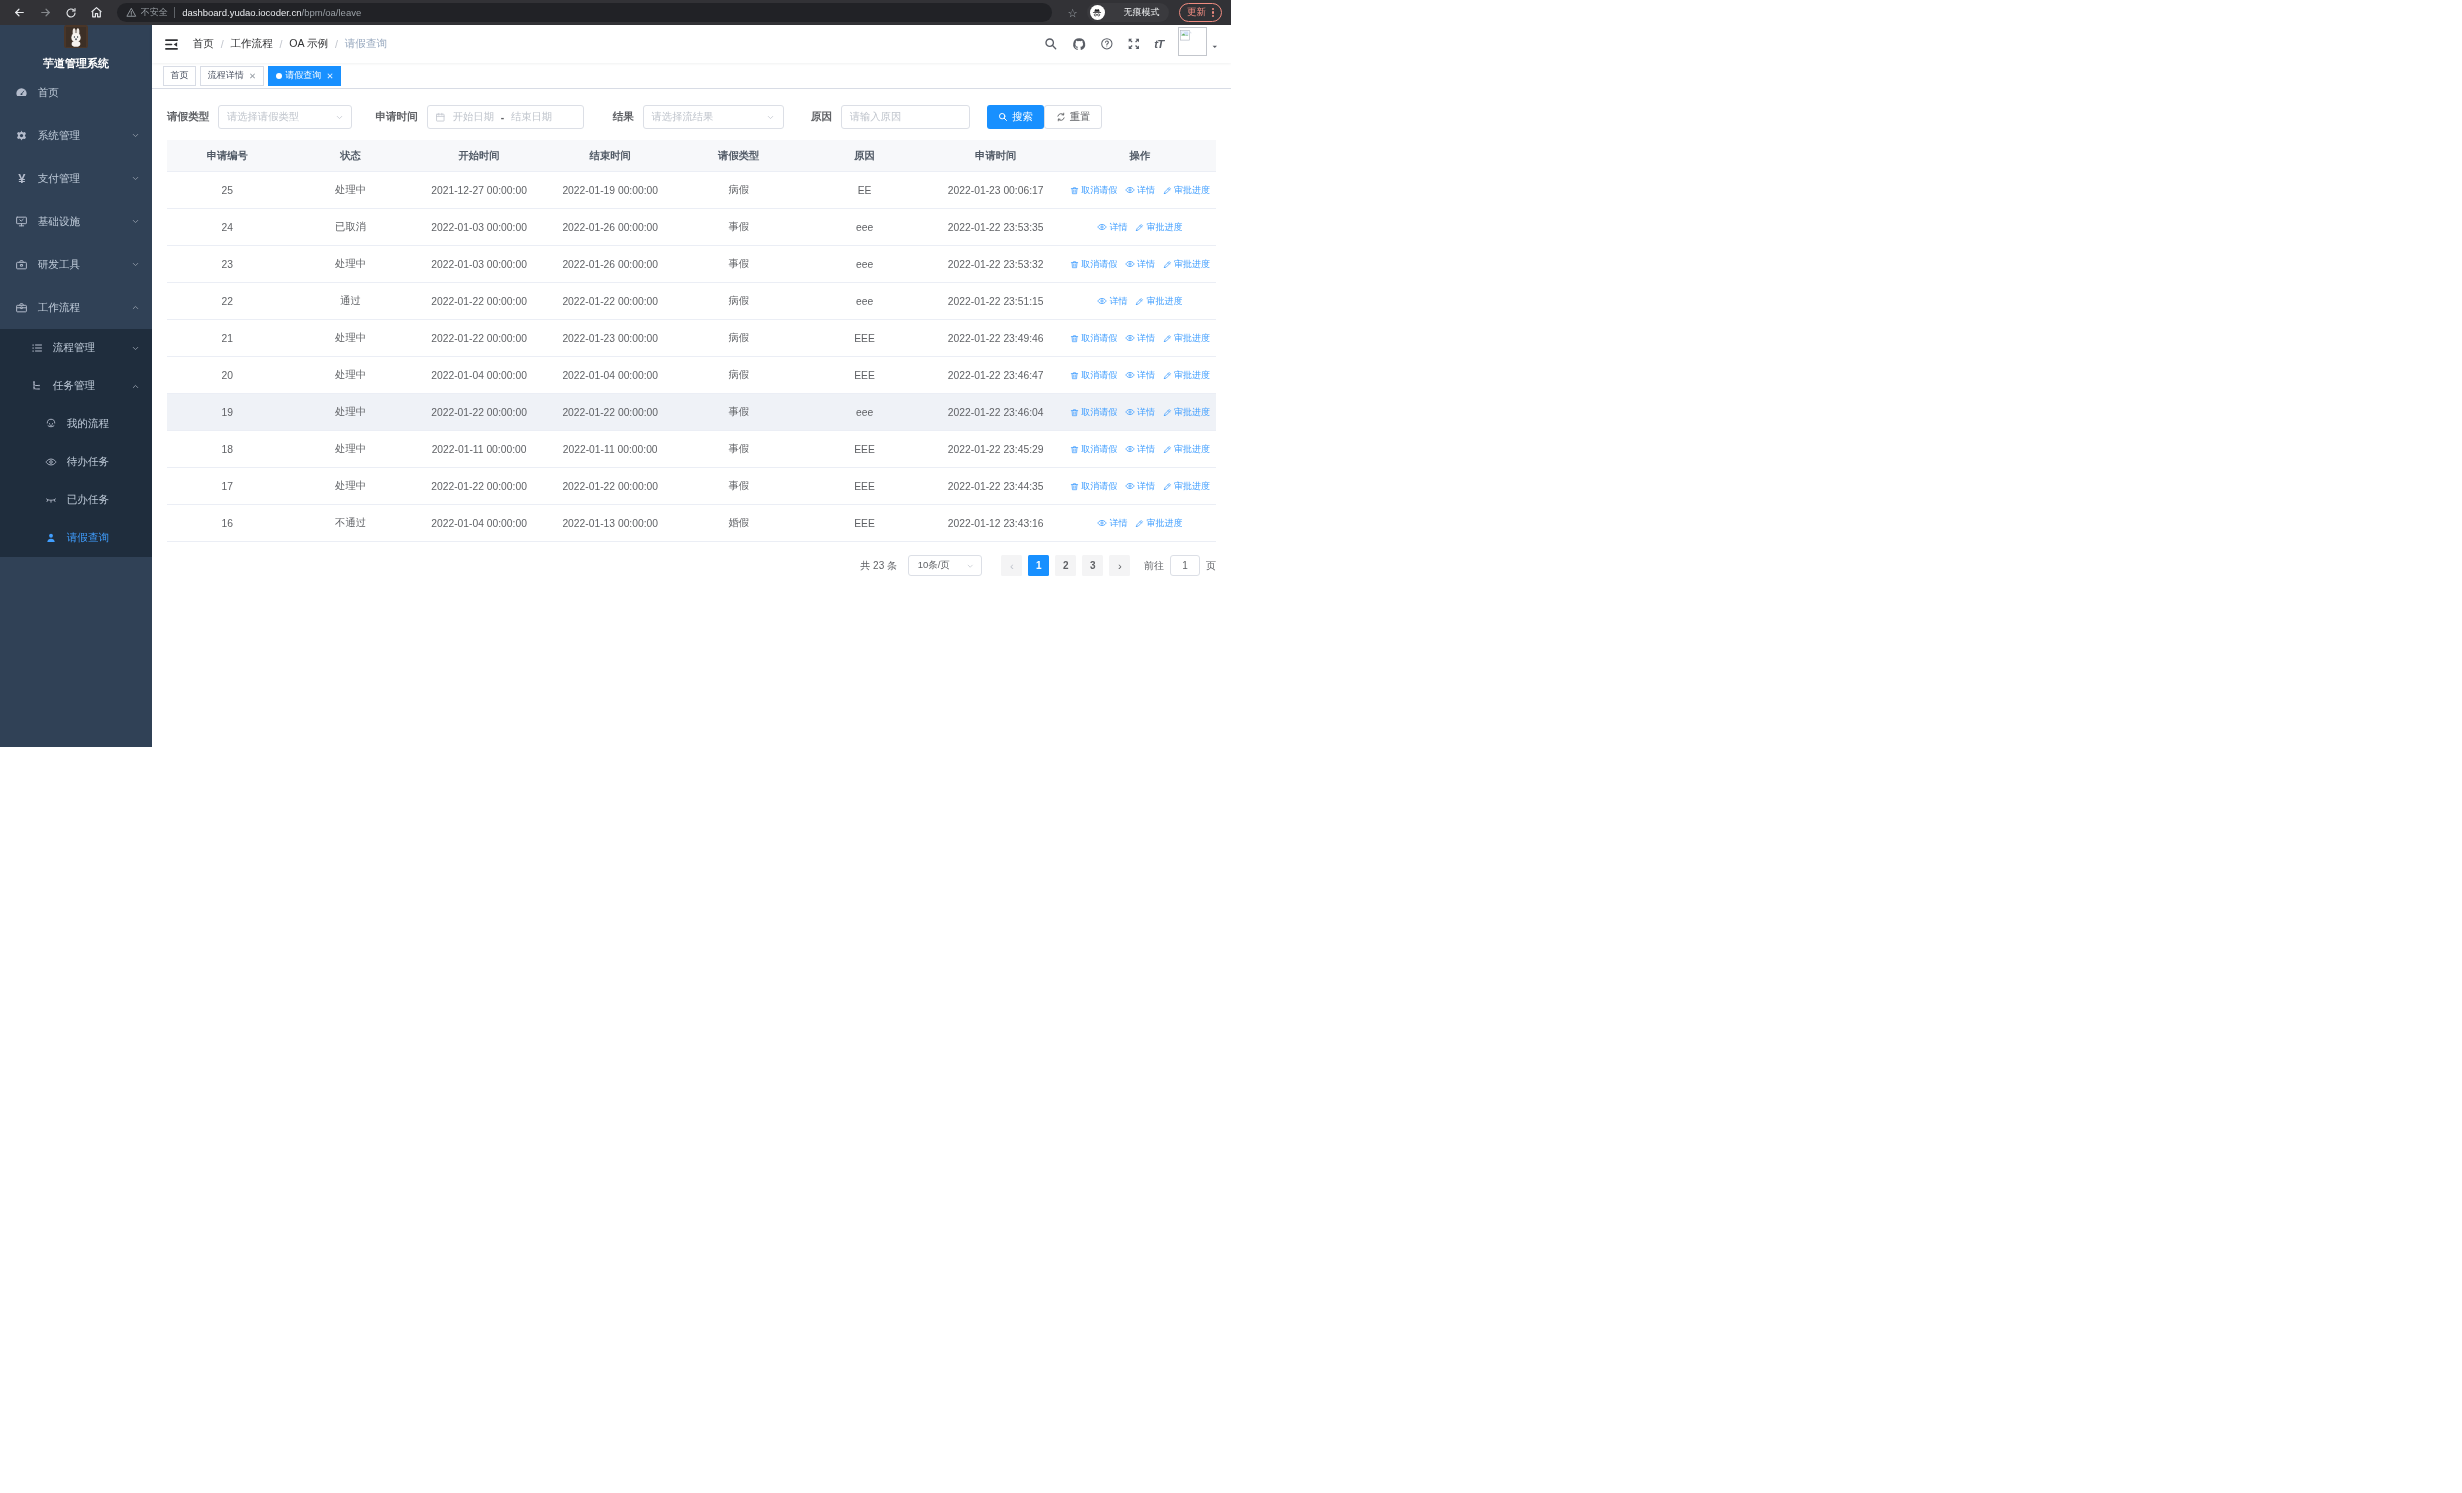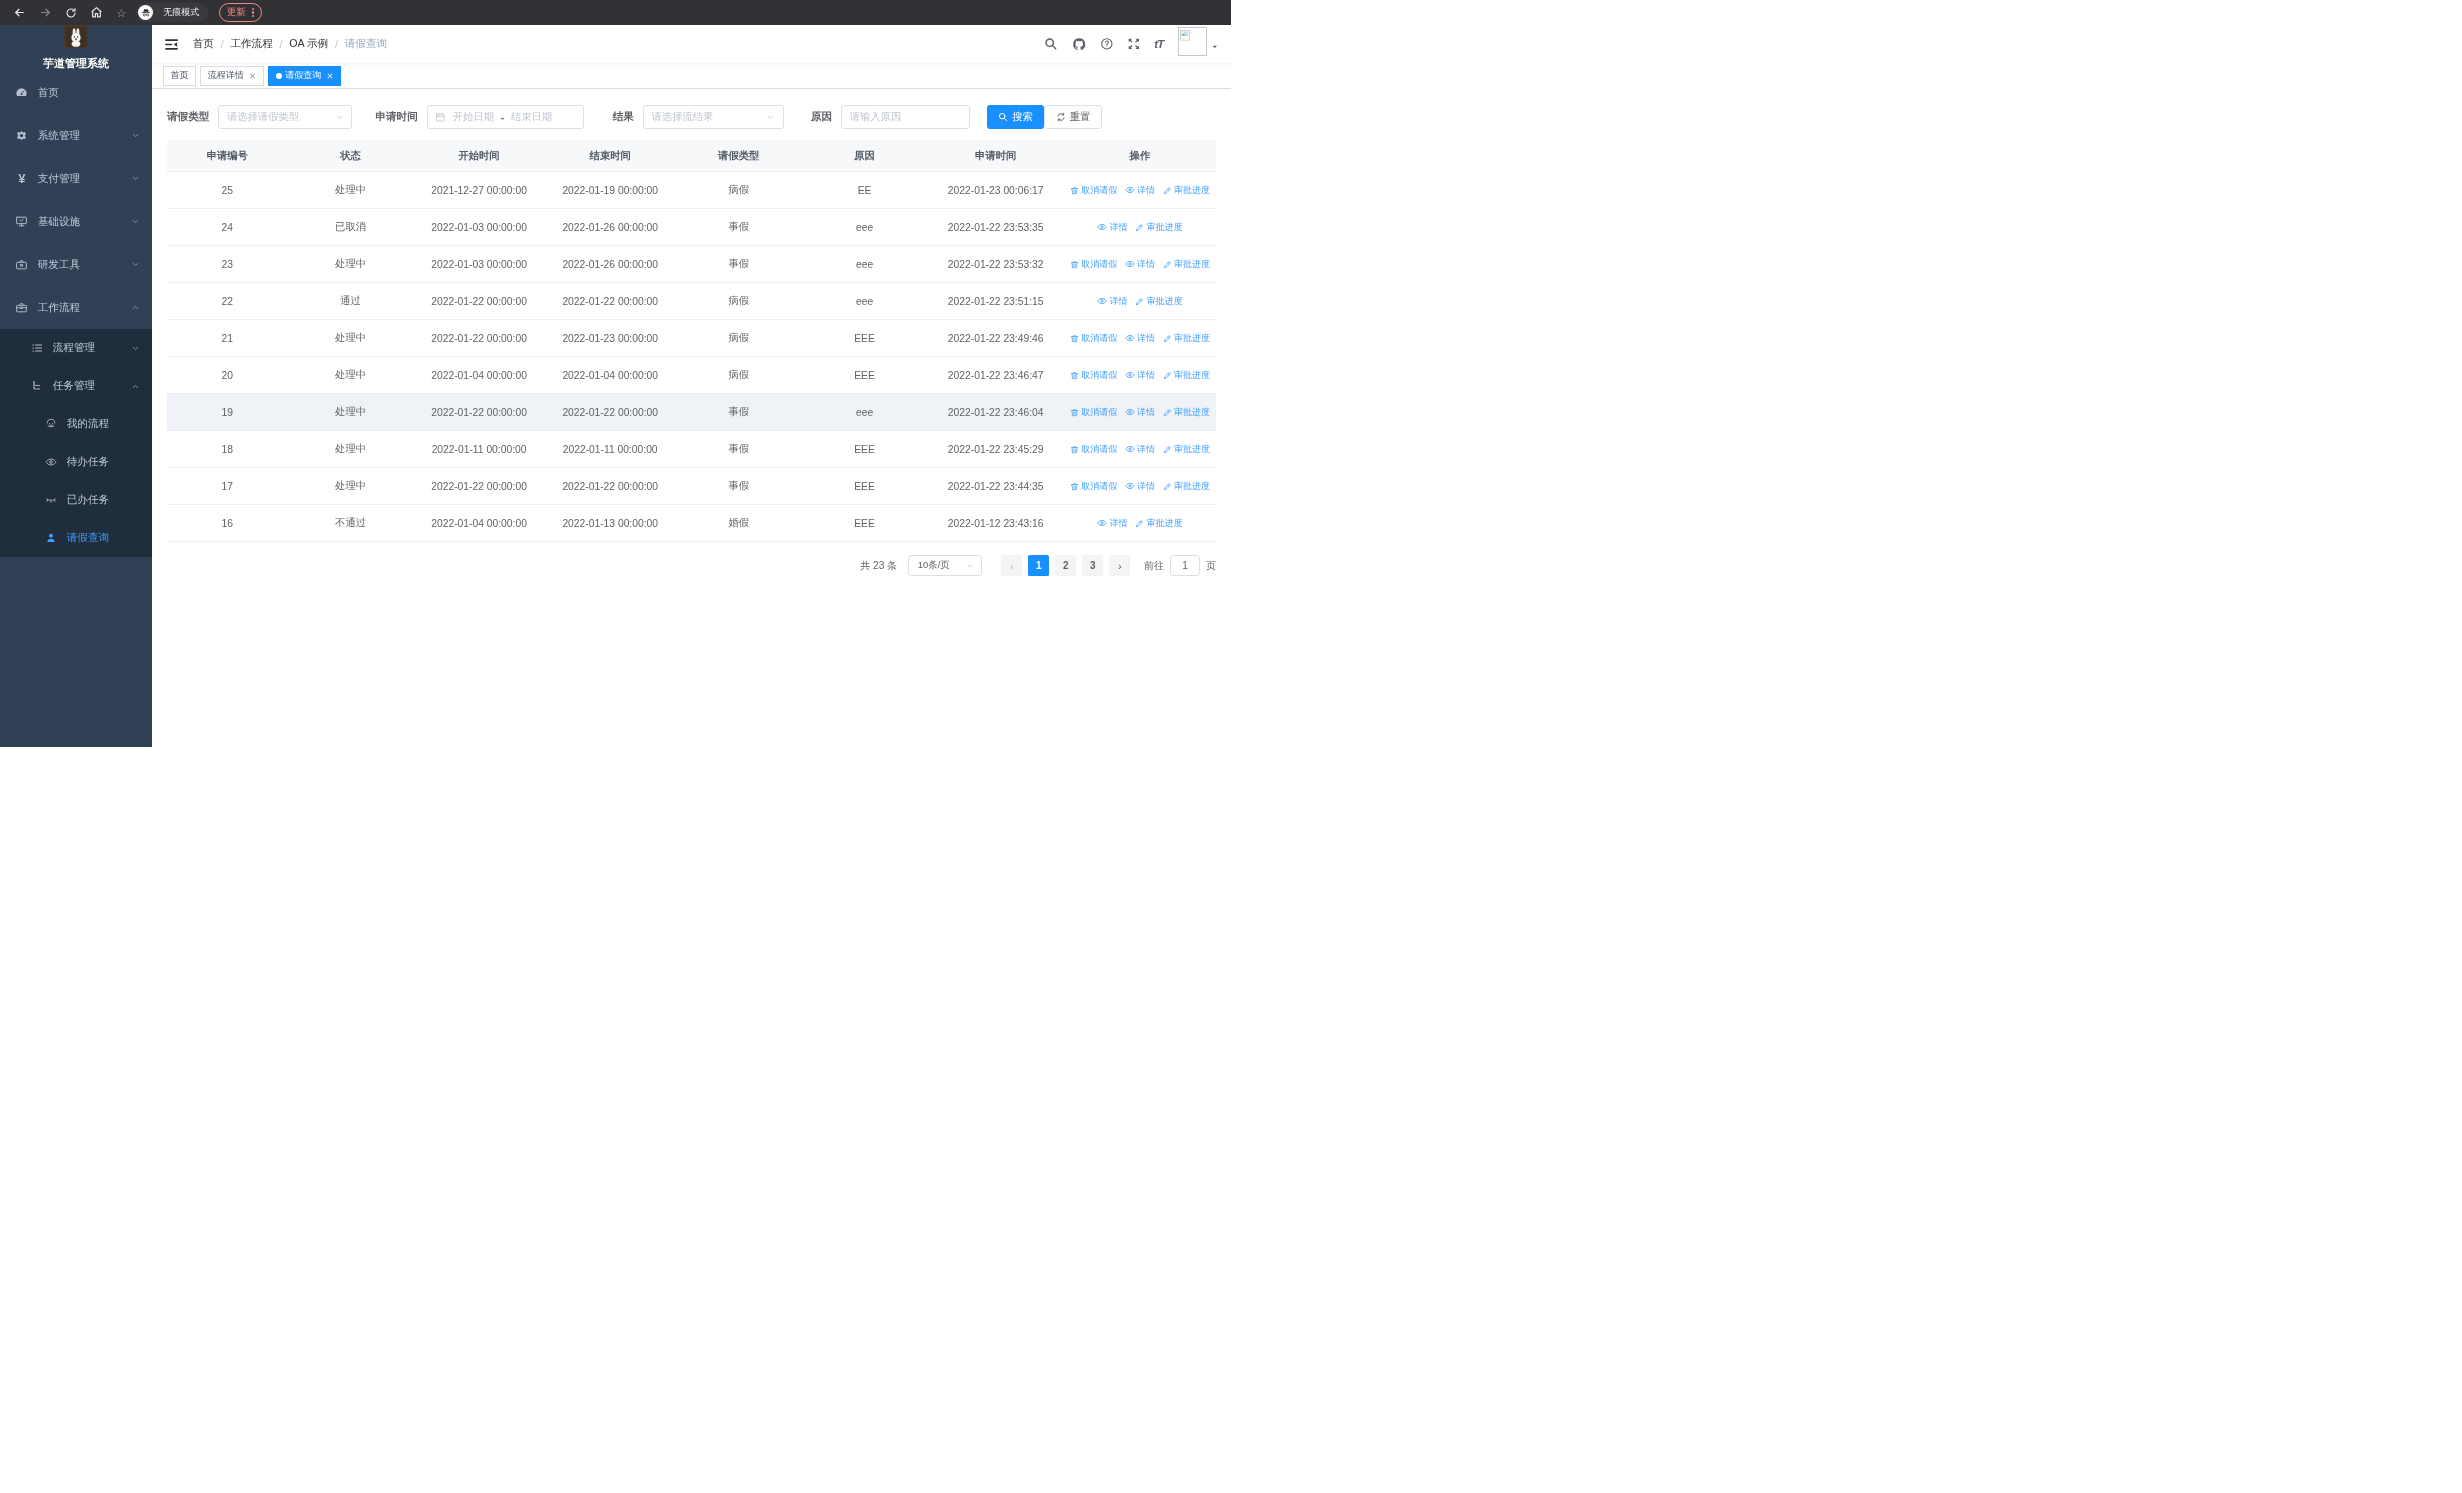--- a/index.html
+++ b/index.html
@@ -9,21 +9,21 @@
   
   .browser-bar { height:25px; background:#323236; display:flex; align-items:center; padding:0 9px; gap:4.6px; }
   .bicon { width:21px; height:21px; display:flex; align-items:center; justify-content:center; color:#e8eaed; flex:none; }
   .bicon.dim { color:#85888c; }
   .url-pill { flex:1; height:19px; background:#212226; border-radius:10px; display:flex; align-items:center; padding:0 9px; margin:0 6px; min-width:0; }
   .sec-label { color:#9aa0a6; font-size:9px; margin:0 6px 0 3.8px; }
   .url-div { width:0.8px; height:10.6px; background:#5f6368; margin-right:7.6px; }
   .url-host { color:#e8eaed; font-size:9.5px; }
   .url-path { color:#9aa0a6; font-size:9.5px; }
   .star { color:#9aa0a6; font-size:11.4px; width:20px; text-align:center; flex:none; }
-  .incog-pill { height:19px; background:#3a3a3e; border-radius:10px; display:flex; align-items:center; gap:10px; padding:0 9px 0 2.3px; flex:none; }
+  .incog-pill { height:19px; background:#3a3a3e; border-radius:10px; display:flex; align-items:center; gap:19px; padding:0 9px 0 2.3px; flex:none; }
   .incog-circle { width:15px; height:15px; border-radius:50%; background:#fff; display:flex; align-items:center; justify-content:center; color:#202124; }
   .incog-label { color:#f1f3f4; font-size:9px; }
   .update-pill { height:19px; border:1.1px solid #ef8b80; border-radius:10px; color:#ef8b80; display:flex; align-items:center; gap:6px; padding:0 6.8px; margin-left:6px; font-size:9.5px; flex:none; }
   .vdots { display:flex; flex-direction:column; gap:1.5px; }
   .vdots i { width:2.3px; height:2.3px; border-radius:50%; background:#ef8b80; }
 
   .app { display:flex; height:722px; }
 
   
   .sidebar { width:152px; background:#304156; flex:none; overflow:hidden; }
@@ -128,20 +128,31 @@
           <path d="M20 12a8 8 0 1 1-2.3-5.6"></path>
           <path d="M20 3v5h-5" stroke-linejoin="round"></path>
         </svg>
       </div>
     <div class="bicon">
         <svg width="13" height="13" viewBox="0 0 24 24" fill="none" stroke="currentColor" stroke-width="2.2" stroke-linejoin="round">
           <path d="M3 11l9-8 9 8"></path>
           <path d="M5 10v10h5v-6h4v6h5V10"></path>
         </svg>
       </div>
+    <div class="url-pill">
+      <svg width="10.6" height="10.6" viewBox="0 0 24 24" fill="none" stroke="#9aa0a6" stroke-width="2" stroke-linejoin="round">
+          <path d="M12 3L2 21h20L12 3z"></path>
+          <path d="M12 10v5" stroke-linecap="round"></path>
+          <circle cx="12" cy="18" r="0.6" fill="#9aa0a6"></circle>
+        </svg>
+      <span class="sec-label">不安全</span>
+      <span class="url-div"></span>
+      <span class="url-host">dashboard.yudao.iocoder.cn</span>
+        <span class="url-path">/bpm/oa/leave</span>
+    </div>
     <div class="star">☆</div>
     <div class="incog-pill">
       <span class="incog-circle">
         <svg width="10" height="10" viewBox="0 0 24 24" fill="currentColor">
             <path d="M7 4l-1.5 5h13L17 4c-.2-.8-1-1.2-1.8-1l-2.4.6a3 3 0 0 1-1.6 0L8.8 3c-.8-.2-1.6.2-1.8 1z"></path>
             <rect x="2" y="10" width="20" height="1.8" rx="0.9"></rect>
             <circle cx="8" cy="16.5" r="2.6" fill="none" stroke="currentColor" stroke-width="1.6"></circle>
             <circle cx="16" cy="16.5" r="2.6" fill="none" stroke="currentColor" stroke-width="1.6"></circle>
             <path d="M10.6 16c.9-.6 1.9-.6 2.8 0" fill="none" stroke="currentColor" stroke-width="1.4"></path>
           </svg>

